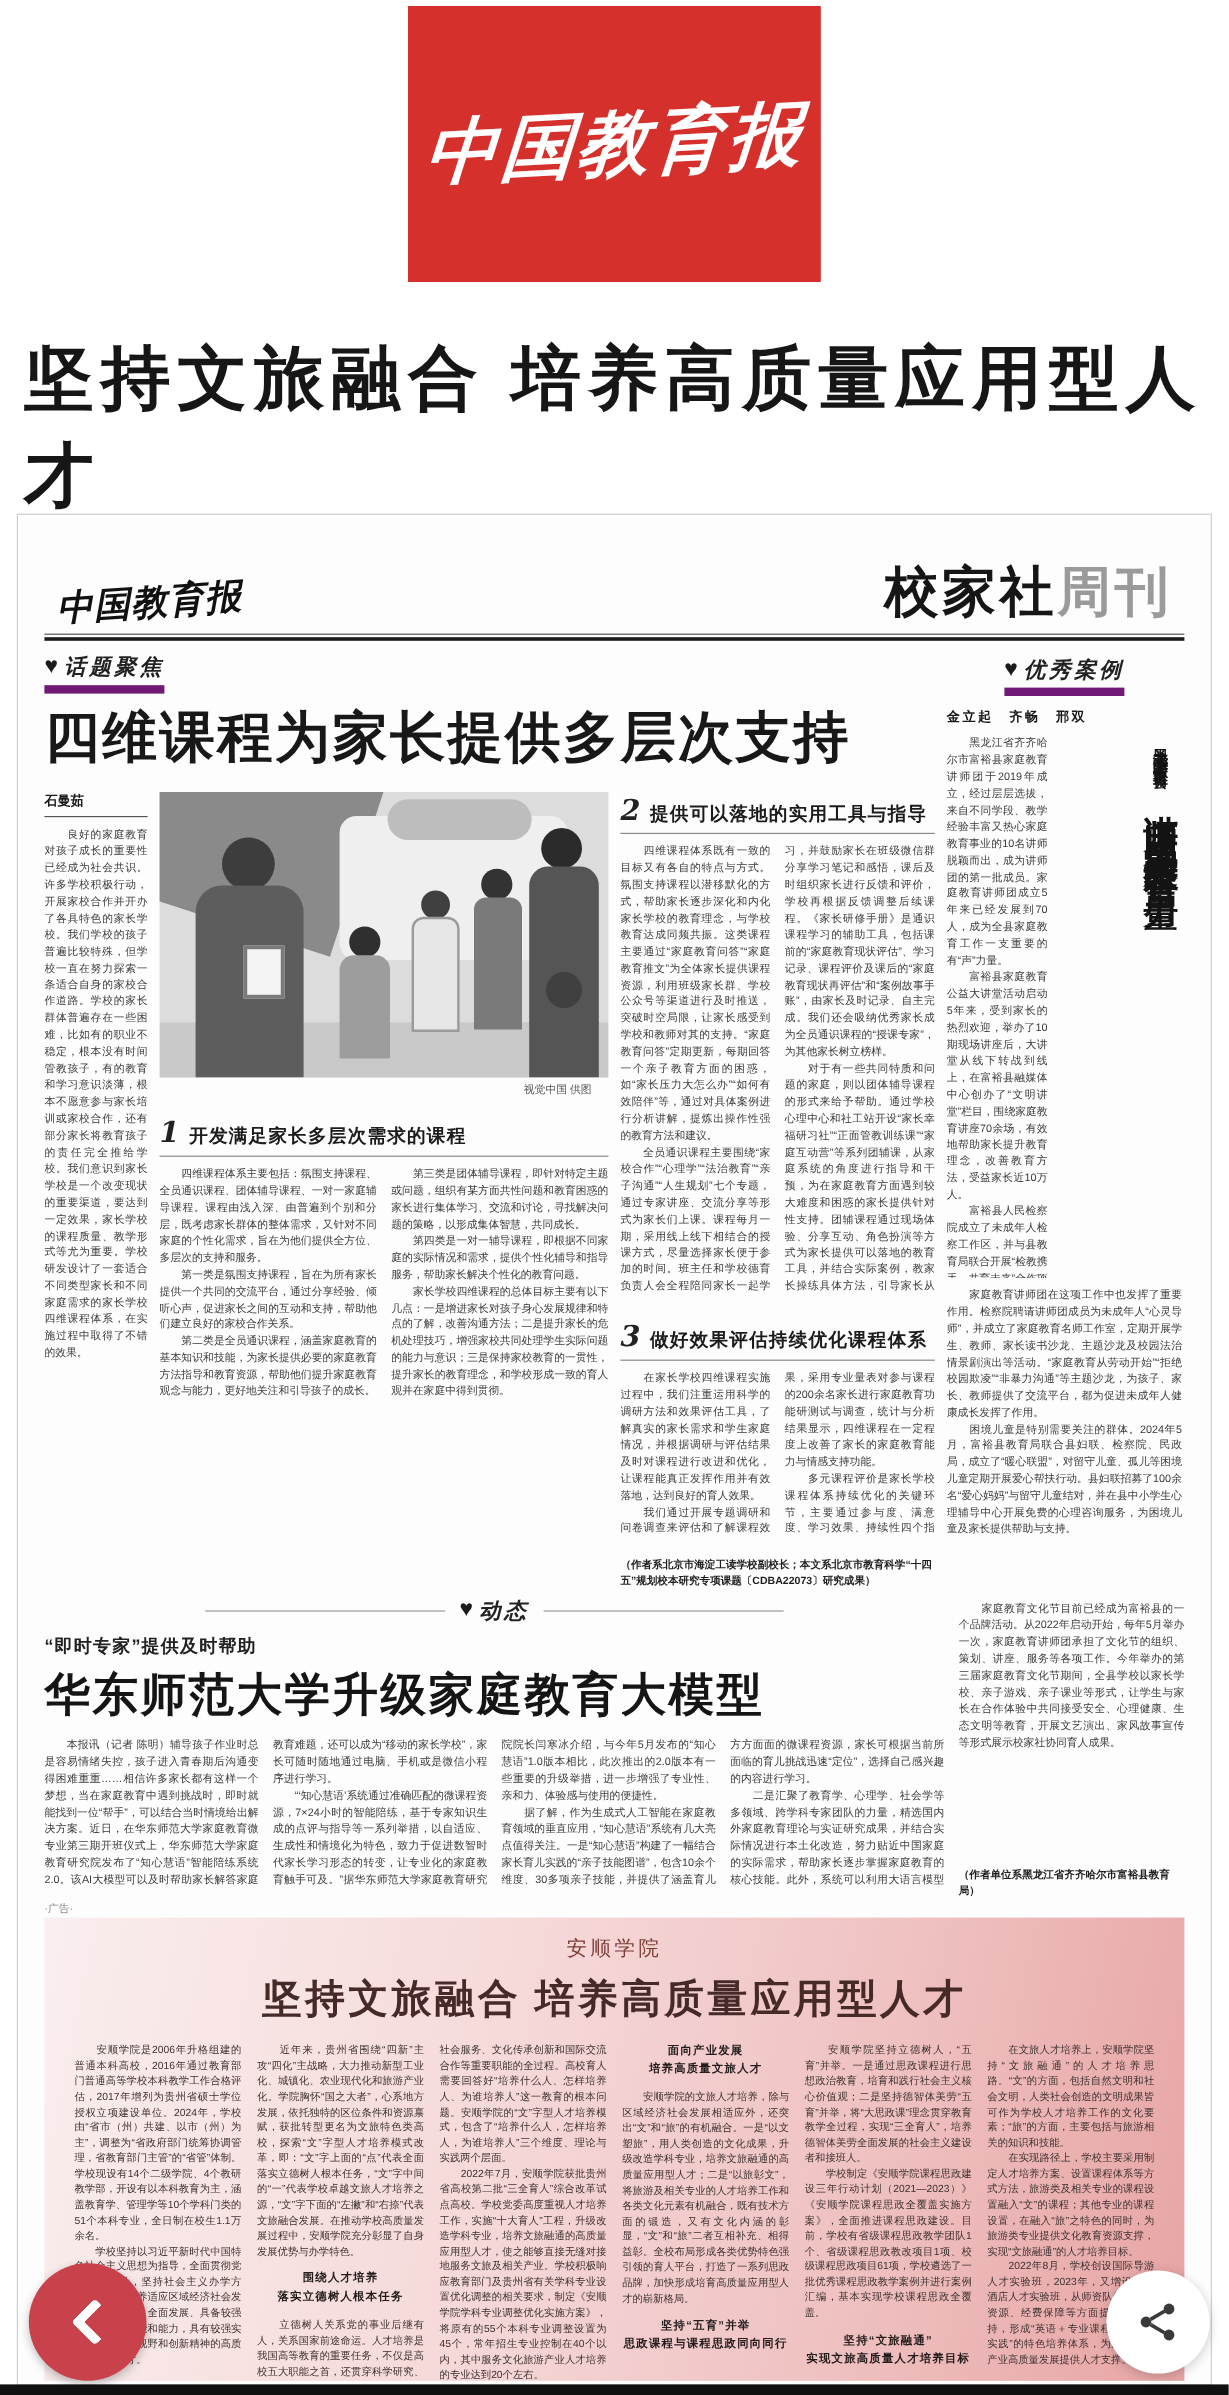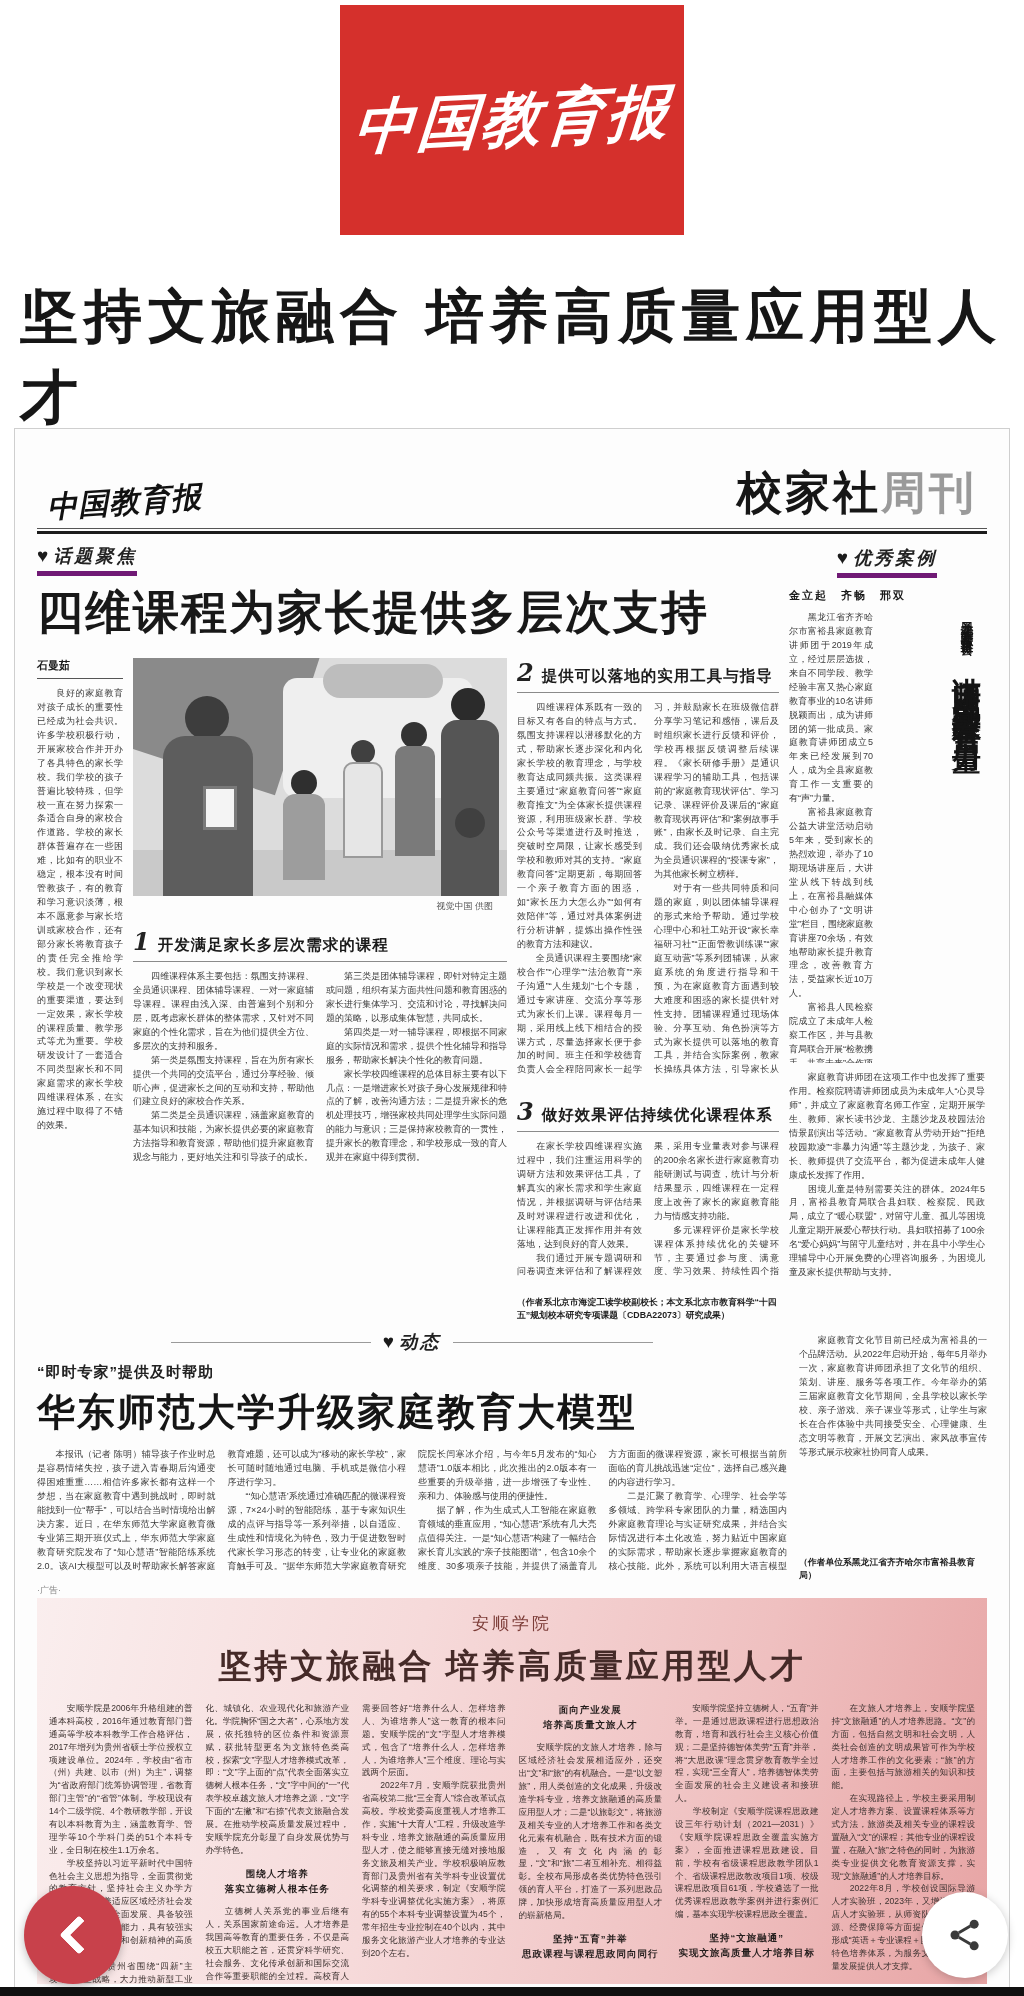--- a/index.html
+++ b/index.html
@@ -16,21 +16,21 @@
   .paper{position:absolute;left:14px;top:428px;width:996px;height:1560px;background:#fdfdfd;border:1px solid #cfcfcf;overflow:hidden;padding:14px 22px 0;color:#333}
   .masthead{display:flex;align-items:flex-end;justify-content:space-between;height:80px;padding:0 10px}
   .mh-brand{font-family:"DejaVu Serif","Liberation Serif",serif;font-style:italic;font-weight:bold;font-size:30px;color:#111;transform:rotate(-4deg);letter-spacing:1px}
   .mh-center{font-size:45px;font-weight:800;color:#161616;letter-spacing:3px;white-space:nowrap}
   .mh-center .gray{color:#9a9a9a}
   .mh-right{display:flex;align-items:flex-end;gap:6px}
   .mh-info{text-align:right;font-size:8px;color:#3f3f3f;line-height:1.7;white-space:pre-line}
   .mh-pageno{font-size:46px;color:#8d8d8d;line-height:.88;font-weight:500;letter-spacing:-2px}
   .mh-rule{height:6px;border-top:1px solid #555;border-bottom:3px solid #1c1c1c;margin-top:5px}
   
-  .badge{display:inline-flex;align-items:center;gap:5px;border-bottom:5px solid #701a75;padding-bottom:3px}
+  .badge{display:inline-flex;align-items:center;gap:5px;border-bottom:7px solid #701a75;padding-bottom:3px}
   .heart-icon::before{content:"♥";font-size:19px;color:#1b1b1b;line-height:1}
   .badge-text{font-family:"DejaVu Serif","Liberation Serif",serif;font-style:italic;font-weight:bold;font-size:18px;color:#222;letter-spacing:3px}
   
   .top-grid{display:flex;gap:10px;height:780px;margin-top:10px}
   .left-super{width:742px}
   .zl-headline{font-size:46px;font-weight:800;color:#181818;letter-spacing:2px;margin-top:6px;white-space:nowrap}
   .inner-flex{display:flex;gap:10px;margin-top:14px;height:660px}
   .sidebar-col{width:86px;display:flex;flex-direction:column}
   .author{font-weight:bold;font-size:11px;color:#1a1a1a;border-bottom:1px solid #555;padding-bottom:5px;margin-bottom:8px}
   .small-body{font-size:9px;line-height:1.55;text-align:justify;color:#3a3a3a;white-space:pre-wrap;overflow:hidden}
@@ -62,21 +62,21 @@
   .news-zone{flex:1}
   .news-headrow{display:flex;align-items:center;justify-content:center;gap:12px}
   .news-line{width:200px;height:1px;background:#9a9a9a}
   .news-kicker{font-size:15px;font-weight:bold;color:#222;margin-top:9px;letter-spacing:1px}
   .news-headline{font-size:38px;font-weight:800;color:#151515;margin-top:5px;letter-spacing:2px;white-space:nowrap}
   .news-body{margin-top:10px;columns:4;column-gap:12px;height:136px;overflow:hidden}
   .tail-zone{width:188px;padding-top:4px;display:flex;flex-direction:column}
   .tail-zone .small-body{flex:1}
   
   .ad-marker{text-align:left;font-size:9px;color:#8a8a8a;height:14px;padding-right:4px;margin-top:2px}
-  .ad{height:386px;background:linear-gradient(102deg,#faeeee 0%,#f6dada 38%,#efc0c0 72%,#e7a4a4 100%);padding:14px 12px 0}
+  .ad{height:386px;background:linear-gradient(102deg,#faeeee 0%,#f6dada 38%,#efc0c0 72%,#e7a4a4 100%);padding:14px 25px 0}
   .ad-kicker{text-align:center;font-size:17px;color:#7c3d38;letter-spacing:3px}
   .ad-headline{text-align:center;font-family:"Liberation Serif","DejaVu Serif",serif;font-size:33px;font-weight:bold;color:#452a28;margin-top:9px;letter-spacing:3px}
   .ad-body{margin-top:13px;columns:6;column-gap:13px;height:292px;overflow:hidden}
   .ad-body p{font-size:8.6px;line-height:1.5;color:#3d3230;text-align:justify;white-space:pre-wrap}
   .ad-body h4{text-align:center;font-size:9.5px;color:#241d1c;margin:9px 0;white-space:pre-line;line-height:1.6;letter-spacing:1px}
   
   .fab-back{position:absolute;left:24px;top:1886px;width:98px;height:98px;border-radius:50%;background:#c8414b;display:flex;align-items:center;justify-content:center;box-shadow:0 3px 8px rgba(0,0,0,.25);cursor:pointer}
   .chevron-left-icon{width:28px;height:28px;border-left:8px solid #fff;border-bottom:8px solid #fff;transform:rotate(45deg);border-radius:4px;margin-left:12px}
   .fab-share{position:absolute;right:16px;top:1892px;width:86px;height:86px;border-radius:50%;background:#fff;box-shadow:0 2px 10px rgba(0,0,0,.2);display:flex;align-items:center;justify-content:center;cursor:pointer}
   .bottom-bar{position:absolute;left:0;bottom:0;width:100%;height:9px;background:#101010}
@@ -222,21 +222,21 @@
       <h4>围绕人才培养
 落实立德树人根本任务</h4>
       <p>　　立德树人关系党的事业后继有人，关系国家前途命运。人才培养是我国高等教育的重要任务，不仅是高校五大职能之首，还贯穿科学研究、社会服务、文化传承创新和国际交流合作等重要职能的全过程。高校育人需要回答好“培养什么人、怎样培养人、为谁培养人”这一教育的根本问题。安顺学院的“文”字型人才培养模式，包含了“培养什么人，怎样培养人，为谁培养人”三个维度、理论与实践两个层面。</p>
       <p>　　2022年7月，安顺学院获批贵州省高校第二批“三全育人”综合改革试点高校。学校党委高度重视人才培养工作，实施“十大育人”工程，升级改造学科专业，培养文旅融通的高质量应用型人才，使之能够直接无缝对接地服务文旅及相关产业。学校积极响应教育部门及贵州省有关学科专业设置优化调整的相关要求，制定《安顺学院学科专业调整优化实施方案》，将原有的55个本科专业调整设置为45个，常年招生专业控制在40个以内，其中服务文化旅游产业人才培养的专业达到20个左右。</p>
       <h4>面向产业发展
 培养高质量文旅人才</h4>
       <p>　　安顺学院的文旅人才培养，除与区域经济社会发展相适应外，还突出“文”和“旅”的有机融合。一是“以文塑旅”，用人类创造的文化成果，升级改造学科专业，培养文旅融通的高质量应用型人才；二是“以旅彰文”，将旅游及相关专业的人才培养工作和各类文化元素有机融合，既有技术方面的锻造，又有文化内涵的彰显，“文”和“旅”二者互相补充、相得益彰。全校布局形成各类优势特色强引领的育人平台，打造了一系列思政品牌，加快形成培育高质量应用型人才的崭新格局。</p>
       <h4>坚持“五育”并举
 思政课程与课程思政同向同行</h4>
       <p>　　安顺学院坚持立德树人，“五育”并举。一是通过思政课程进行思想政治教育，培育和践行社会主义核心价值观；二是坚持德智体美劳“五育”并举，将“大思政课”理念贯穿教育教学全过程，实现“三全育人”，培养德智体美劳全面发展的社会主义建设者和接班人。</p>
-      <p>　　学校制定《安顺学院课程思政建设三年行动计划（2021—2031）》《安顺学院课程思政全覆盖实施方案》，全面推进课程思政建设。目前，学校有省级课程思政教学团队1个、省级课程思政教改项目1项、校级课程思政项目61项，学校遴选了一批优秀课程思政教学案例并进行案例汇编，基本实现学校课程思政全覆盖。</p>
+      <p>　　学校制定《安顺学院课程思政建设三年行动计划（2021—2023）》《安顺学院课程思政全覆盖实施方案》，全面推进课程思政建设。目前，学校有省级课程思政教学团队1个、省级课程思政教改项目1项、校级课程思政项目61项，学校遴选了一批优秀课程思政教学案例并进行案例汇编，基本实现学校课程思政全覆盖。</p>
       <h4>坚持“文旅融通”
 实现文旅高质量人才培养目标</h4>
       <p>　　在文旅人才培养上，安顺学院坚持“文旅融通”的人才培养思路。“文”的方面，包括自然文明和社会文明，人类社会创造的文明成果皆可作为学校人才培养工作的文化要素；“旅”的方面，主要包括与旅游相关的知识和技能。</p>
       <p>　　在实现路径上，学校主要采用制定人才培养方案、设置课程体系等方式方法，旅游类及相关专业的课程设置融入“文”的课程；其他专业的课程设置，在融入“旅”之特色的同时，为旅游类专业提供文化教育资源支撑，实现“文旅融通”的人才培养目标。
 　　2022年8月，学校创设国际导游人才实验班，2023年，又增设国际酒店人才实验班，从师资队伍、教学资源、经费保障等方面提供充分支持，形成“英语＋专业课程＋国内外实践”的特色培养体系，为服务文旅产业高质量发展提供人才支撑。</p>
 
     </div>
   </div>
 </div>
 

